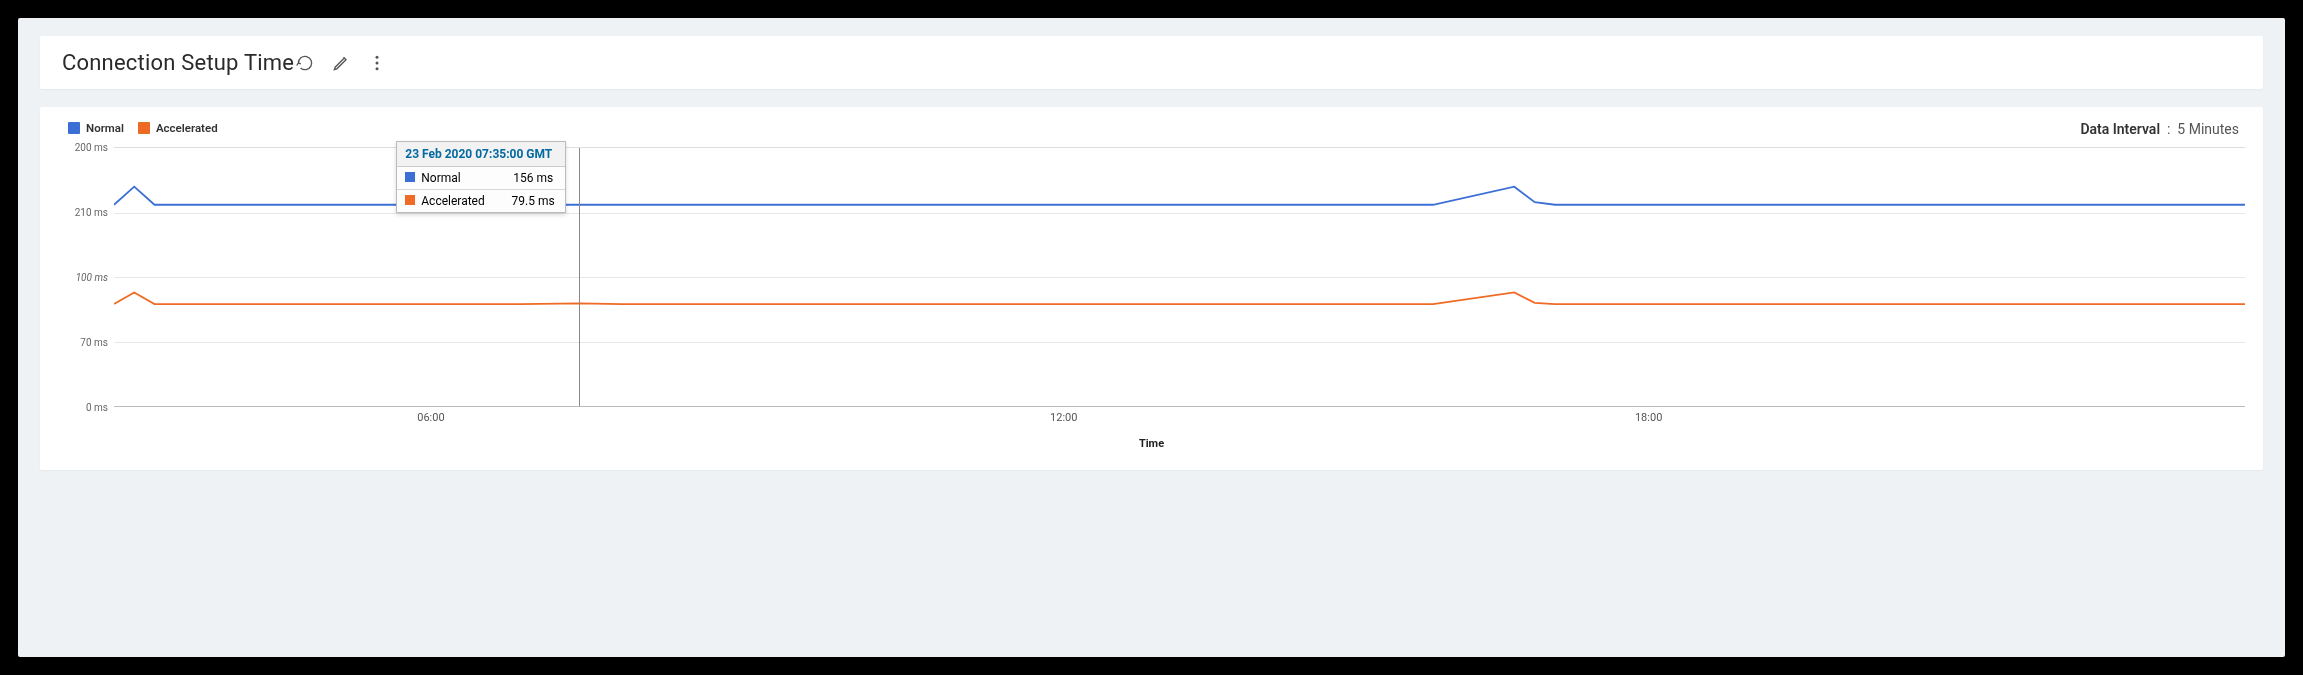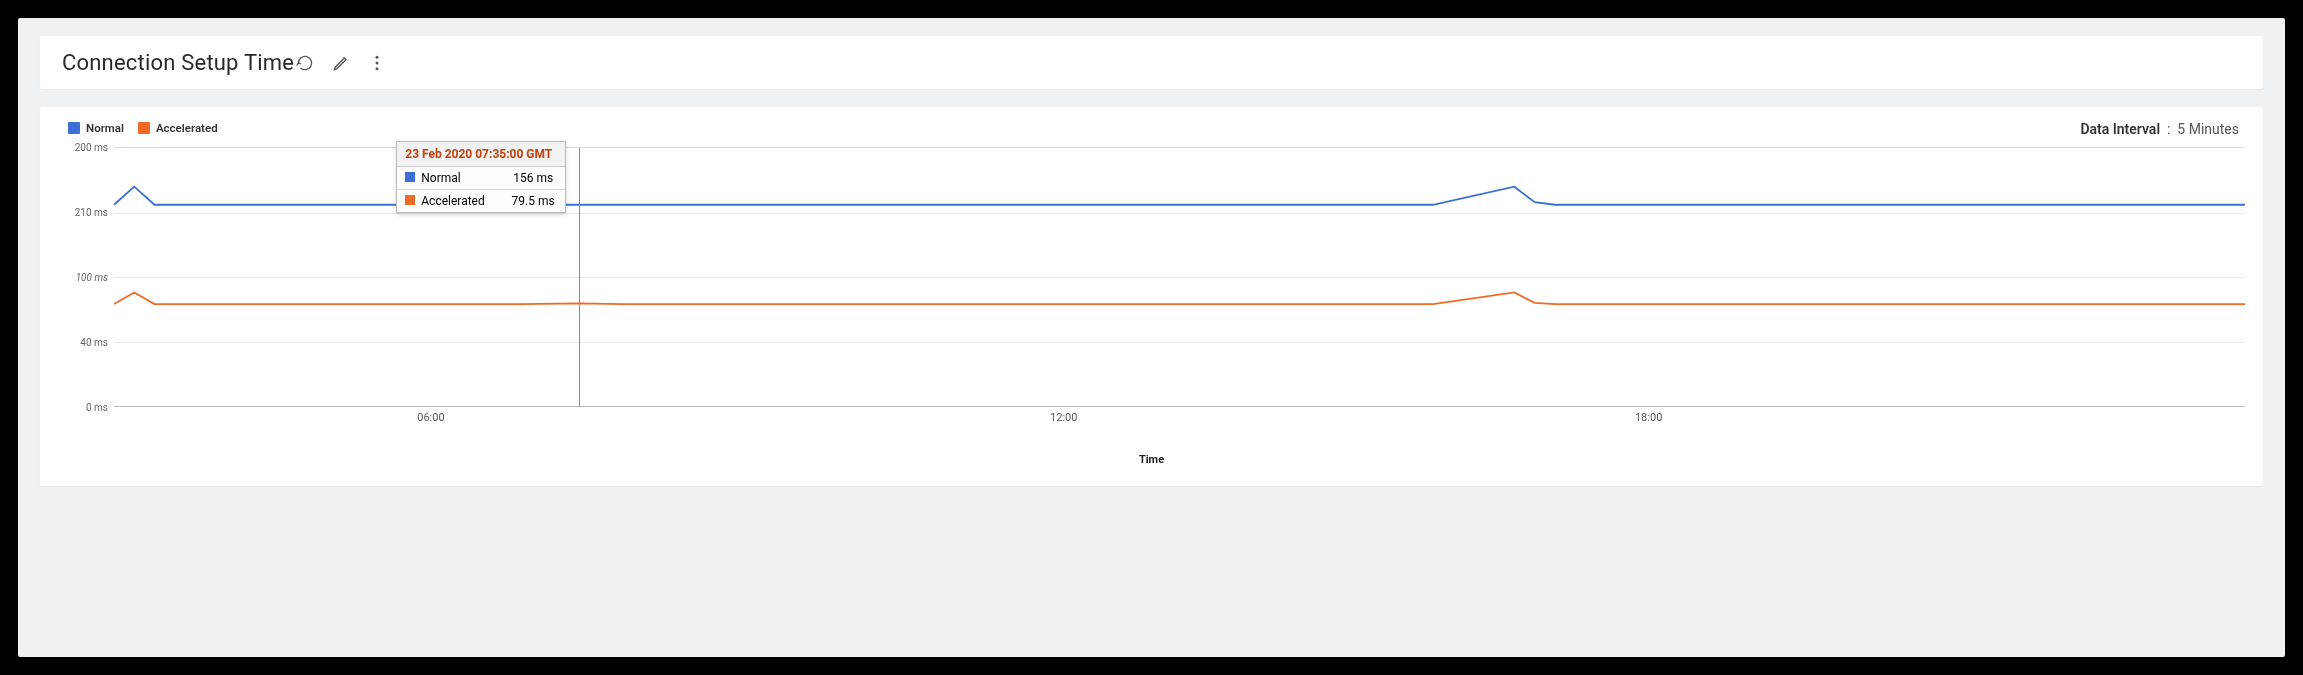--- a/index.html
+++ b/index.html
@@ -105,38 +105,38 @@
     font-size: 11px;
     color: #555;
     transform: translateX(-50%);
     padding-left: 25px;
   }
   .x-label {
     text-align: center;
     font-size: 11px;
     font-weight: 700;
     color: #222;
-    margin-top: 18px;
+    margin-top: 2px;
   }
   
   .tooltip {
     position: absolute;
     z-index: 5;
     top: 0;
     left: 0;
     background: #fdfdfd;
     border: 1px solid #bbb;
     box-shadow: 0 2px 4px rgba(0,0,0,0.15);
     font-size: 12px;
     min-width: 170px;
   }
   .tooltip .tt-head {
     padding: 5px 8px;
     font-weight: 700;
-    color: #c2410c;
+    color: #0369a1;
     border-bottom: 1px solid #ccc;
     background: #f2f2f2;
   }
   .tooltip table { border-collapse: collapse; width: 100%; }
   .tooltip td {
     padding: 4px 8px;
     border-bottom: 1px solid #d8d8d8;
     vertical-align: middle;
   }
   .tooltip tr:last-child td { border-bottom: none; }
@@ -192,21 +192,21 @@
       <div class="data-interval">
         <b>Data Interval</b>
         <span>&nbsp;:&nbsp;</span>
         <span>5 Minutes</span>
       </div>
     </div>
 
     <div class="plot-wrap">
       <div class="y-axis" id="y-axis">
           <div class="y-tick" style="top: 100%;">0 ms</div>
-          <div class="y-tick" style="top: 75%;">40 ms</div>
+          <div class="y-tick" style="top: 75%;">70 ms</div>
           <div class="y-tick" style="top: 50%; font-style: italic;">100 ms</div>
           <div class="y-tick" style="top: 25%;">210 ms</div>
           <div class="y-tick" style="top: 0%;">200 ms</div>
         </div>
       <div class="plot-area" id="plot-area">
         <svg class="lines" id="lines" preserveAspectRatio="none" viewBox="0 0 1000 1000">
             <path d="M0.0 220.0 L9.5 150.0 L19.0 220.0 L47.6 220.0 L95.2 220.0 L142.9 220.0 L190.5 220.0 L218.2 220.0 L238.1 220.0 L285.7 220.0 L333.3 220.0 L381.0 220.0 L428.6 220.0 L476.2 220.0 L523.8 220.0 L571.4 220.0 L619.0 220.0 L657.1 150.0 L666.7 210.0 L676.2 220.0 L714.3 220.0 L761.9 220.0 L809.5 220.0 L857.1 220.0 L904.8 220.0 L952.4 220.0 L1000.0 220.0 " fill="none" stroke="#3b6fd6" stroke-width="6" vector-effect="non-scaling-stroke" style="stroke-width: 1.8px;"></path>
             <path d="M0.0 605.0 L9.5 560.0 L19.0 605.0 L47.6 605.0 L95.2 605.0 L142.9 605.0 L190.5 605.0 L218.2 602.5 L238.1 605.0 L285.7 605.0 L333.3 605.0 L381.0 605.0 L428.6 605.0 L476.2 605.0 L523.8 605.0 L571.4 605.0 L619.0 605.0 L657.1 560.0 L666.7 600.0 L676.2 605.0 L714.3 605.0 L761.9 605.0 L809.5 605.0 L857.1 605.0 L904.8 605.0 L952.4 605.0 L1000.0 605.0 " fill="none" stroke="#ef6a24" stroke-width="6" vector-effect="non-scaling-stroke" style="stroke-width: 1.8px;"></path>
           </svg>
         <div class="cursor-line" id="cursor-line" style="left: 21.8238%;"></div>

